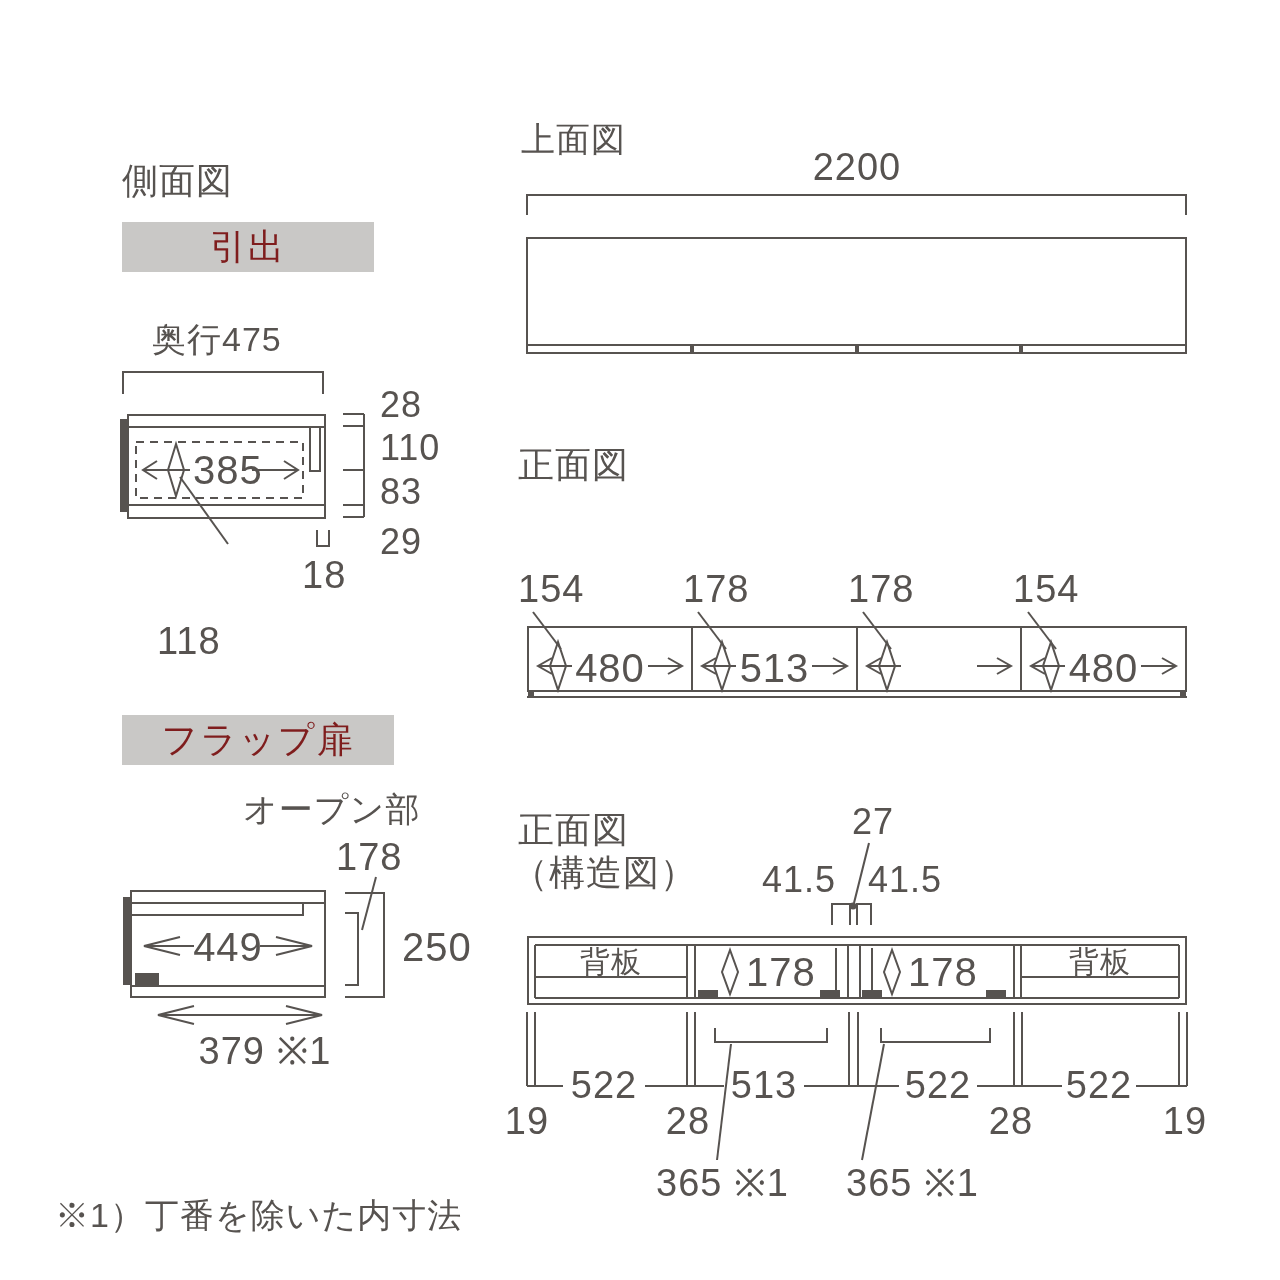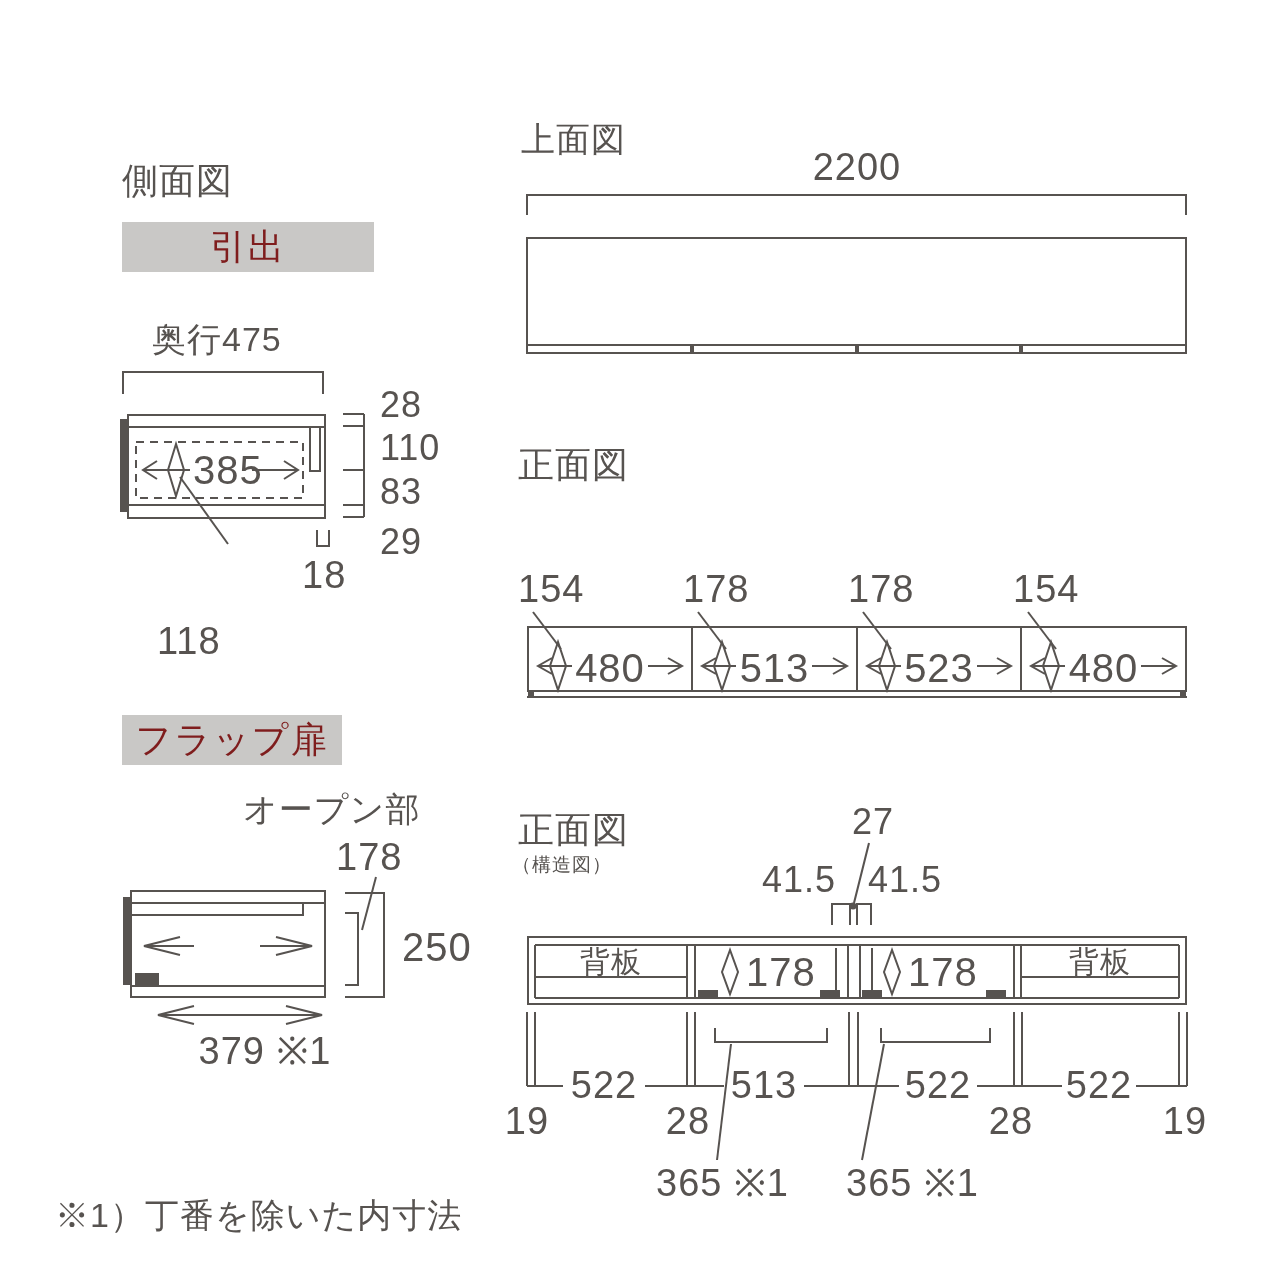--- a/index.html
+++ b/index.html
@@ -2,21 +2,21 @@
 <html><head>
 <meta charset="utf-8">
 <style>
   html,body{margin:0;padding:0;background:#ffffff;}
   .canvas{
     position:relative;width:1280px;height:1280px;background:#ffffff;overflow:hidden;
     font-family:"Liberation Sans", sans-serif;color:#575350;
   }
   .canvas svg{position:absolute;left:0;top:0;}
   .t{position:absolute;white-space:nowrap;line-height:1;color:#575350;letter-spacing:1px;}
-  .s28{font-size:19px;} .s30{font-size:30px;} .s34{font-size:34px;}
+  .s28{font-size:36px;} .s30{font-size:30px;} .s34{font-size:34px;}
   .s36{font-size:36px;} .s38{font-size:38px;} .s40{font-size:40px;}
   .ctr{text-align:center;display:inline-block;}
   .rgt{text-align:right;display:inline-block;}
   .graybox{
     position:absolute;background:#c9c8c6;color:#7f1d1d;
     display:flex;align-items:center;justify-content:center;
     font-size:36px;letter-spacing:2px;
   }
 </style>
 </head>
@@ -183,28 +183,28 @@
   <span class="t s34" style="left:521px;top:122px;">上面図</span>
   <span class="t s38 ctr" style="left:797px;top:148px;width:120px;">2200</span>
 
   <span class="t s36" style="left:518px;top:447px;">正面図</span>
   <span class="t s38" style="left:518px;top:570px;">154</span>
   <span class="t s38" style="left:683px;top:570px;">178</span>
   <span class="t s38" style="left:848px;top:570px;">178</span>
   <span class="t s38" style="left:1013px;top:570px;">154</span>
   <span class="t s40 ctr" style="left:528px;top:648px;width:164px;">480</span>
   <span class="t s40 ctr" style="left:692px;top:648px;width:165px;">513</span>
-  <span class="t s40 ctr" style="left:857px;top:648px;width:164px;">523</span>
   <span class="t s40 ctr" style="left:1021px;top:648px;width:165px;">480</span>
 
-  <div class="graybox" style="left:122px;top:715px;width:220px;height:50px;">
+  <div class="graybox" style="left:122px;top:715px;width:272px;height:50px;">
     <span>フラップ扉</span>
   </div>
   <span class="t s34" style="left:243px;top:792px;">オープン部</span>
   <span class="t s38" style="left:336px;top:838px;">178</span>
+  <span class="t s40 ctr" style="left:131px;top:927px;width:194px;">449</span>
   <span class="t s40" style="left:402px;top:927px;">250</span>
   <span class="t s38 ctr" style="left:170px;top:1032px;width:190px;">379 ※1</span>
 
   <span class="t s36" style="left:518px;top:812px;">正面図</span>
   <span class="t s28" style="left:512px;top:855px;">（構造図）</span>
   <span class="t s36" style="left:852px;top:804px;">27</span>
   <span class="t s36 rgt" style="left:750px;top:862px;width:86px;">41.5</span>
   <span class="t s36" style="left:868px;top:862px;">41.5</span>
   <span class="t s30 ctr" style="left:535px;top:947px;width:152px;">背板</span>
   <span class="t s30 ctr" style="left:1021px;top:947px;width:158px;">背板</span>

